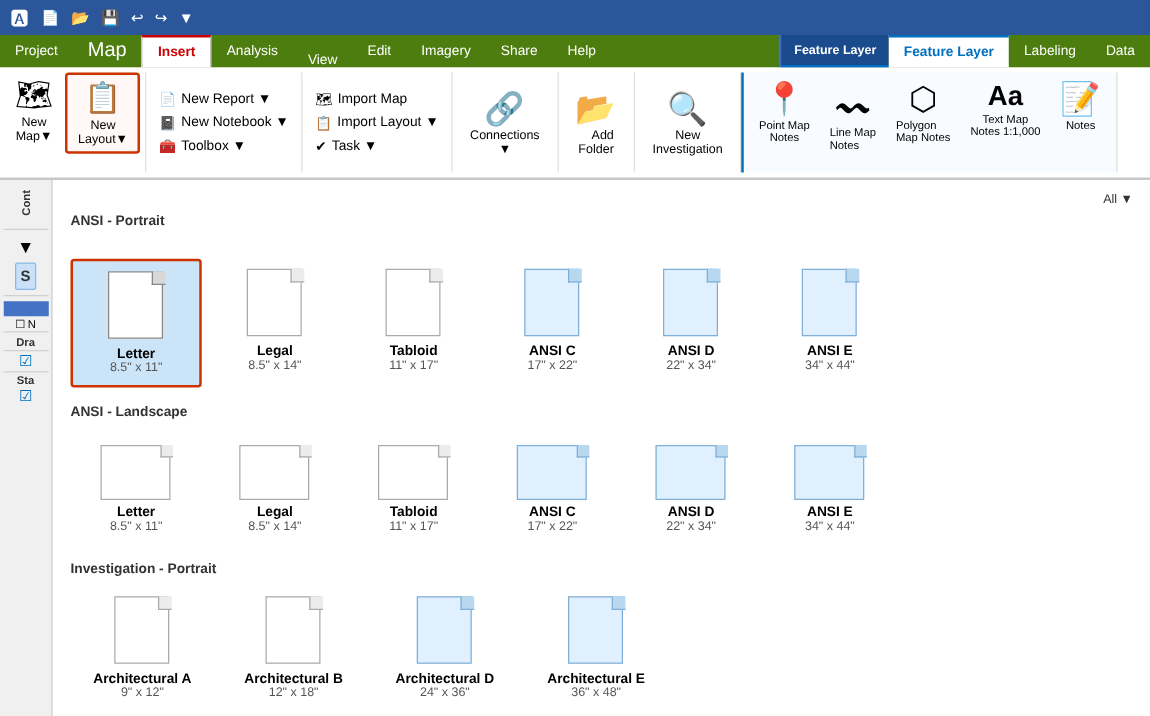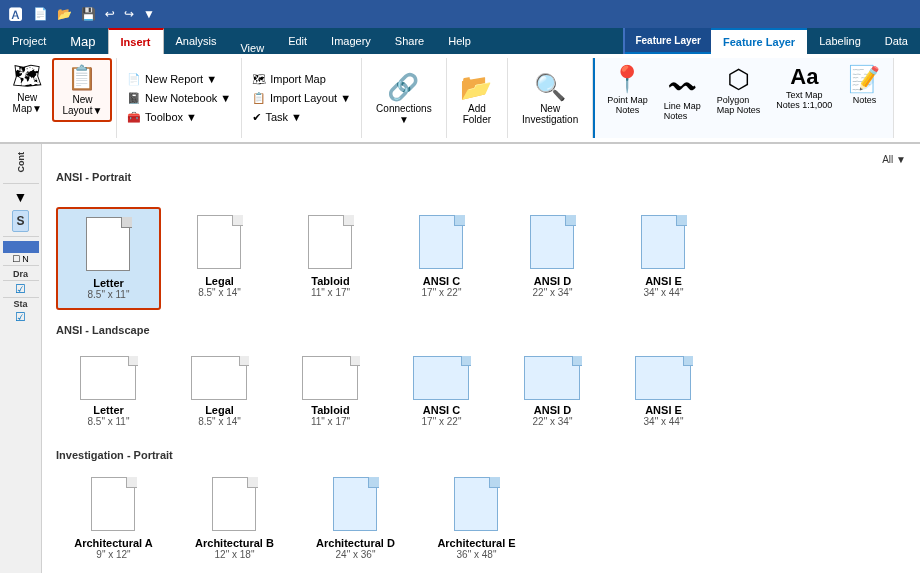--- a/index.html
+++ b/index.html
@@ -36,25 +36,25 @@
   <div class="qat-row" style="background:#2b579a; height:28px; display:flex; align-items:center; padding:0 8px; gap:3px;">
     <span style="color:#fff; font-size:16px; margin-right:4px;">🅰</span>
     <span class="qat-icon" title="New">📄</span>
     <span class="qat-icon" title="Open">📂</span>
     <span class="qat-icon" title="Save">💾</span>
     <span class="qat-icon">↩</span>
     <span class="qat-icon">↪</span>
     <span class="qat-icon">▼</span>
   </div>
 
-  <div style="display:flex; background:#0c4a6e; height:26px; align-items:stretch;">
+  <div style="display:flex; background:#4d7c0f; height:26px; align-items:stretch;">
     <div style="color:#fff; padding:0 12px; font-size:11px; cursor:pointer; display:flex; align-items:center;">
       <span>Project</span>
     </div>
-    <div style="color:#fff; padding:0 12px; font-size:13px; cursor:pointer; display:flex; align-items:center;">
+    <div style="color:#fff; padding:0 12px; font-size:16px; cursor:pointer; display:flex; align-items:center;">
       <span>Map</span>
     </div>
     <div style="color:#cc0000; padding:0 12px; font-size:11px; cursor:pointer; display:flex; align-items:center; background:#fff; border-top:2px solid #cc0000; border-left:1px solid #c0c0c0; border-right:1px solid #c0c0c0; font-weight:700;">
       <span>Insert</span>
     </div>
     <div style="color:#fff; padding:0 12px; font-size:11px; cursor:pointer; display:flex; align-items:center;">
       <span>Analysis</span>
     </div>
     <div style="color:#fff; padding:0 12px; font-size:11px; cursor:pointer; display:flex; align-items:flex-end;">
       <span>View</span>
@@ -134,21 +134,21 @@
     <div style="display:flex; flex-direction:column; padding:2px 8px; border-right:1px solid #e0e0e0; justify-content:center; align-items:center;">
       <div style="display:flex; flex-direction:column; align-items:center; cursor:pointer; padding:4px 6px; border-radius:3px;">
         <span style="font-size:26px;">🔗</span>
         <span style="font-size:10px; text-align:center;">Connections<br>▼</span>
       </div>
     </div>
 
     <div style="display:flex; flex-direction:column; padding:2px 8px; border-right:1px solid #e0e0e0; justify-content:center; align-items:center;">
       <div style="display:flex; flex-direction:column; align-items:center; cursor:pointer; padding:4px 6px; border-radius:3px;">
         <span style="font-size:26px;">📂</span>
-        <span style="font-size:10px; text-align:center;">Add<br>Folder</span>
+        <span style="font-size:10px; text-align:right;">Add<br>Folder</span>
       </div>
     </div>
 
     <div style="display:flex; flex-direction:column; padding:2px 8px; border-right:1px solid #e0e0e0; justify-content:center; align-items:center;">
       <div style="display:flex; flex-direction:column; align-items:center; cursor:pointer; padding:4px 6px; border-radius:3px;">
         <span style="font-size:26px;">🔍</span>
         <span style="font-size:10px; text-align:center;">New<br>Investigation</span>
       </div>
     </div>
 

